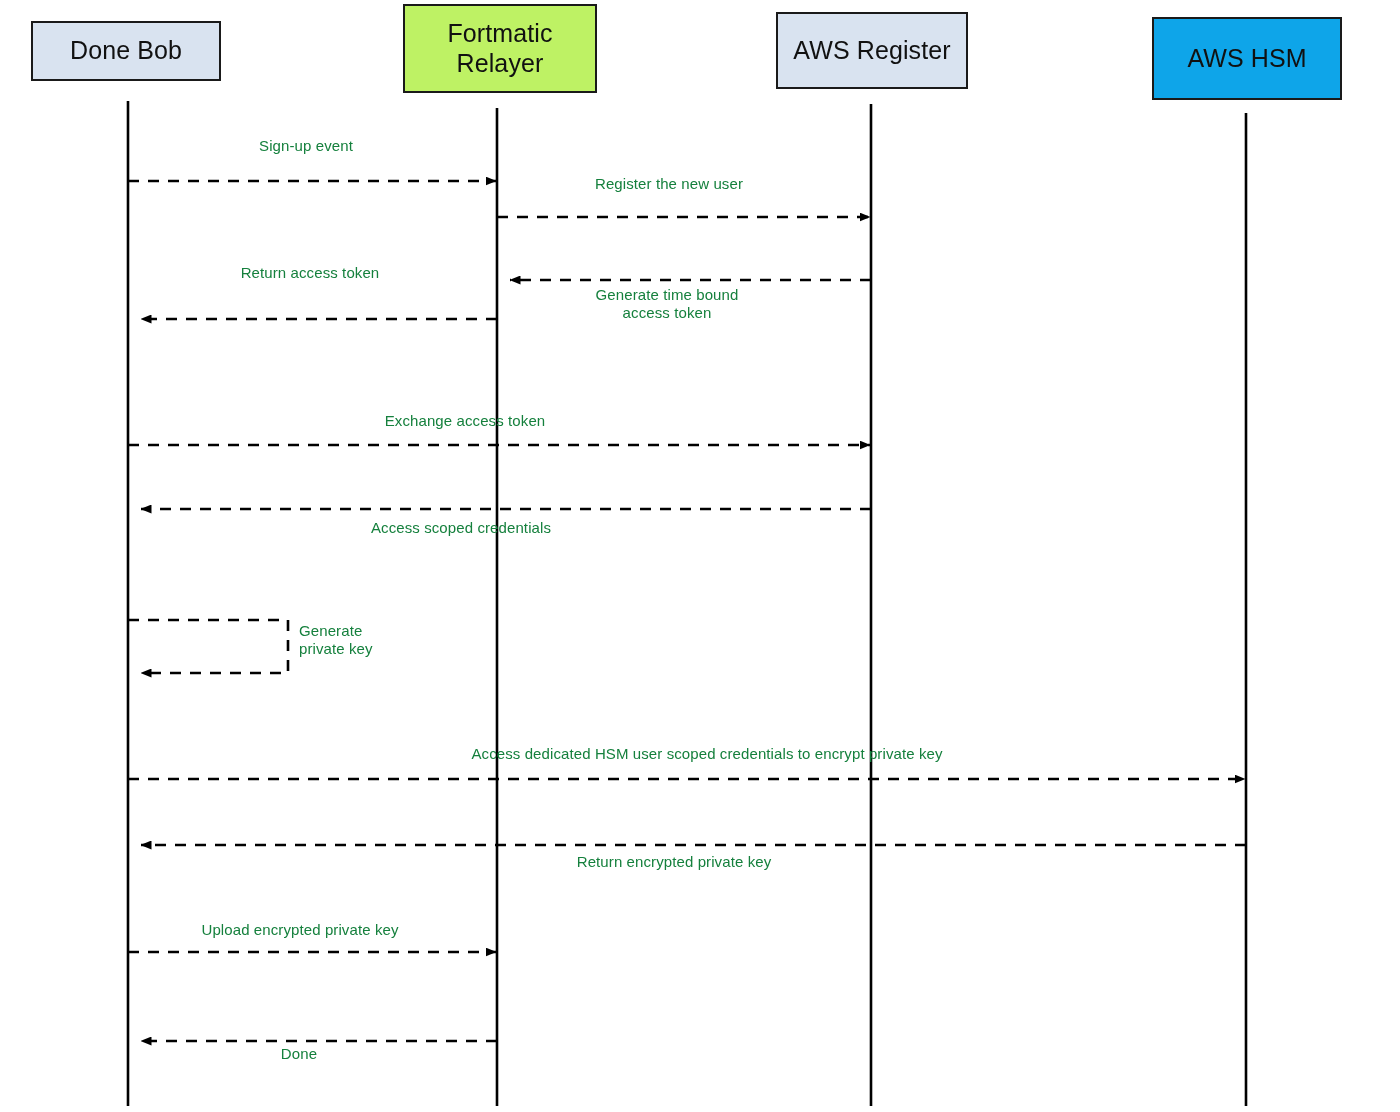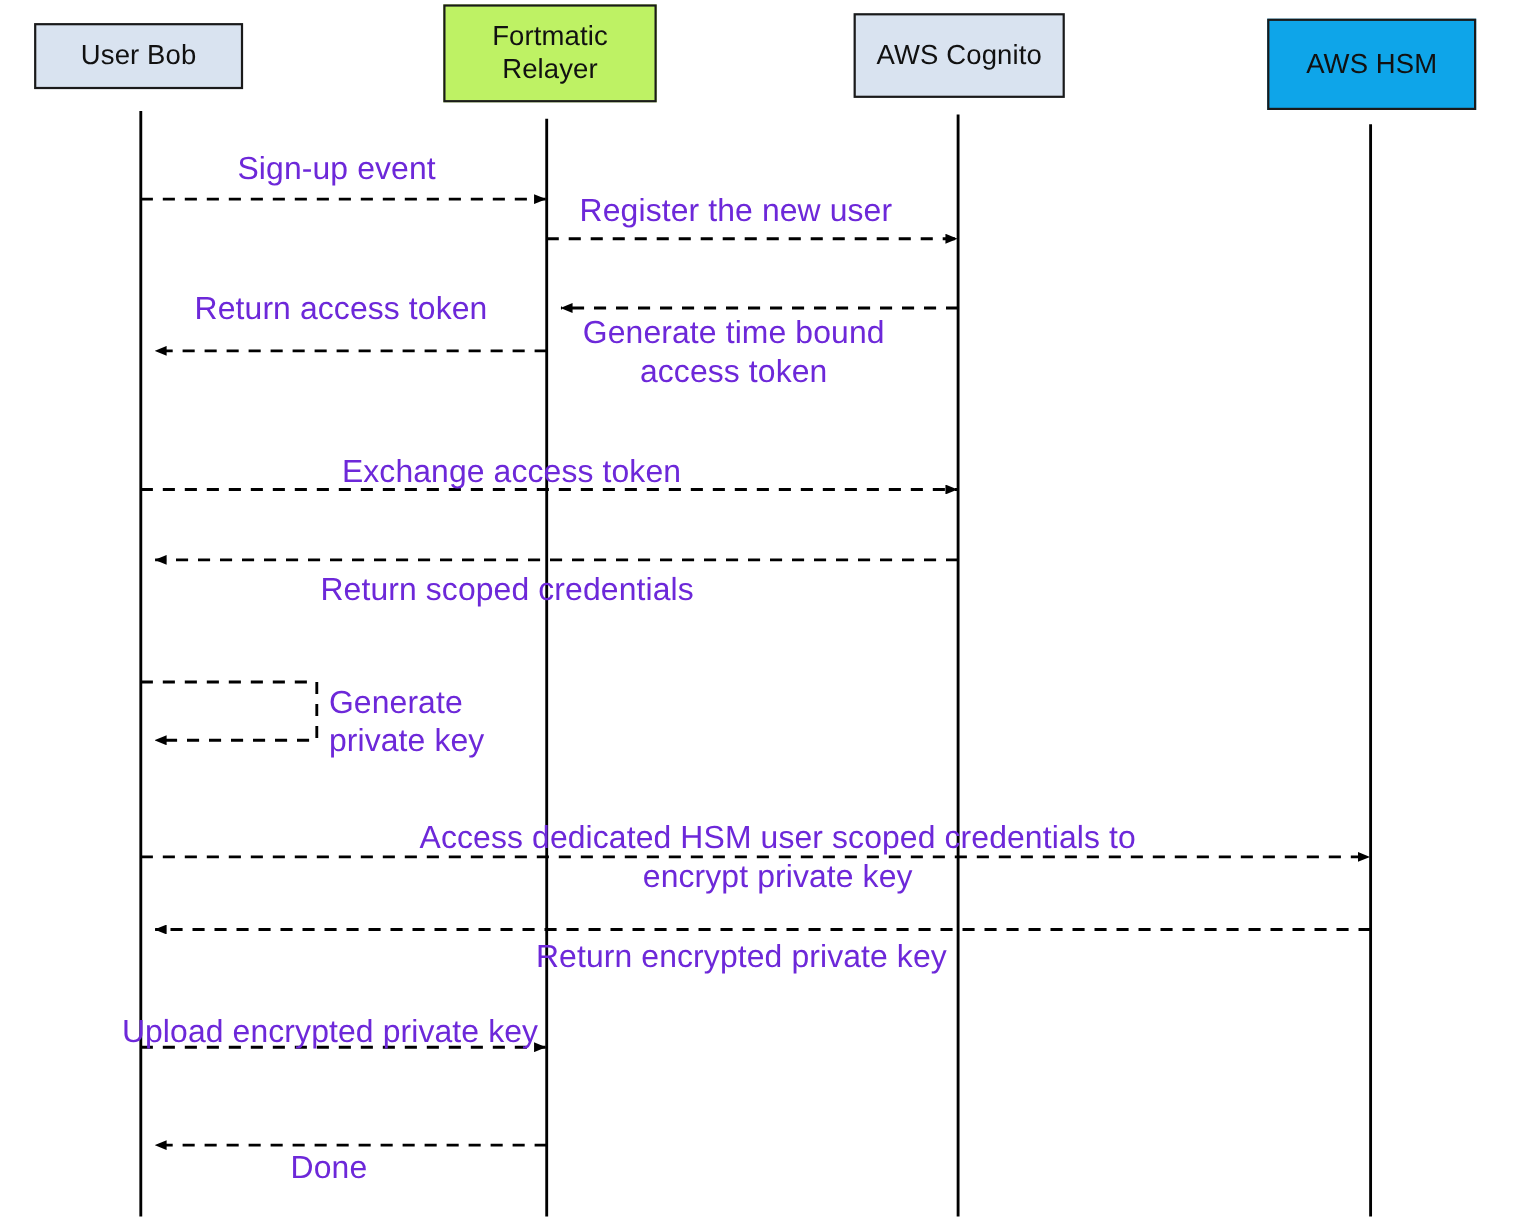--- a/index.html
+++ b/index.html
@@ -40,22 +40,22 @@
     color: #111111;
     letter-spacing: 0.1px;
   }
   .participant-label {
     display: block;
     white-space: pre-line;
     padding: 0 4px;
   }
   .msg-label {
     position: absolute;
-    font-size: 29px;
-    color: #6d28d9;
+    font-size: 15px;
+    color: #15803d;
     white-space: pre-line;
     line-height: 1.2;
     letter-spacing: 0.1px;
   }
   .msg-label.center {
     text-align: center;
     transform: translateX(-50%);
   }
   .msg-label.left {
     text-align: left;
@@ -88,41 +88,41 @@
         <path d="M128,620 L288,620 L288,673 L141,673" fill="none" stroke="#000000" stroke-width="2.6" stroke-dasharray="11,9" marker-end="url(#arrowhead)"></path>
         <line x1="128" y1="779" x2="1245" y2="779" stroke="#000000" stroke-width="2.6" stroke-dasharray="11,9" marker-end="url(#arrowhead)"></line>
         <line x1="1246" y1="845" x2="141" y2="845" stroke="#000000" stroke-width="2.6" stroke-dasharray="11,9" marker-end="url(#arrowhead)"></line>
         <line x1="128" y1="952" x2="496" y2="952" stroke="#000000" stroke-width="2.6" stroke-dasharray="11,9" marker-end="url(#arrowhead)"></line>
         <line x1="497" y1="1041" x2="141" y2="1041" stroke="#000000" stroke-width="2.6" stroke-dasharray="11,9" marker-end="url(#arrowhead)"></line>
       </g>
   </svg>
 
   <div id="participants-layer">
       <div class="participant-box" style="left: 31px; top: 21px; width: 190px; height: 60px; background: rgb(217, 227, 240); border-color: rgb(26, 26, 26);">
-        <span class="participant-label">User Bob</span>
+        <span class="participant-label">Done Bob</span>
       </div>
       <div class="participant-box" style="left: 403px; top: 4px; width: 194px; height: 89px; background: #bef264; border-color: rgb(26, 26, 26);">
         <span class="participant-label">Fortmatic
 Relayer</span>
       </div>
       <div class="participant-box" style="left: 776px; top: 12px; width: 192px; height: 77px; background: rgb(217, 227, 240); border-color: rgb(26, 26, 26);">
-        <span class="participant-label">AWS Cognito</span>
+        <span class="participant-label">AWS Register</span>
       </div>
       <div class="participant-box" style="left: 1152px; top: 17px; width: 190px; height: 83px; background: #0ea5e9; border-color: rgb(26, 26, 26);">
         <span class="participant-label">AWS HSM</span>
       </div>
     </div>
   <div id="labels-layer">
       <div class="msg-label center" style="left: 306px; top: 137px;">Sign-up event</div>
       <div class="msg-label center" style="left: 669px; top: 175px;">Register the new user</div>
       <div class="msg-label center" style="left: 667px; top: 286px;">Generate time bound
 access token</div>
       <div class="msg-label center" style="left: 310px; top: 264px;">Return access token</div>
       <div class="msg-label center" style="left: 465px; top: 412px;">Exchange access token</div>
-      <div class="msg-label center" style="left: 461px; top: 519px;">Return scoped credentials</div>
+      <div class="msg-label center" style="left: 461px; top: 519px;">Access scoped credentials</div>
       <div class="msg-label left" style="left: 299px; top: 622px;">Generate
 private key</div>
       <div class="msg-label center" style="left: 707px; top: 745px;">Access dedicated HSM user scoped credentials to encrypt private key</div>
       <div class="msg-label center" style="left: 674px; top: 853px;">Return encrypted private key</div>
       <div class="msg-label center" style="left: 300px; top: 921px;">Upload encrypted private key</div>
       <div class="msg-label center" style="left: 299px; top: 1045px;">Done</div>
     </div>
 
 </div>
 

